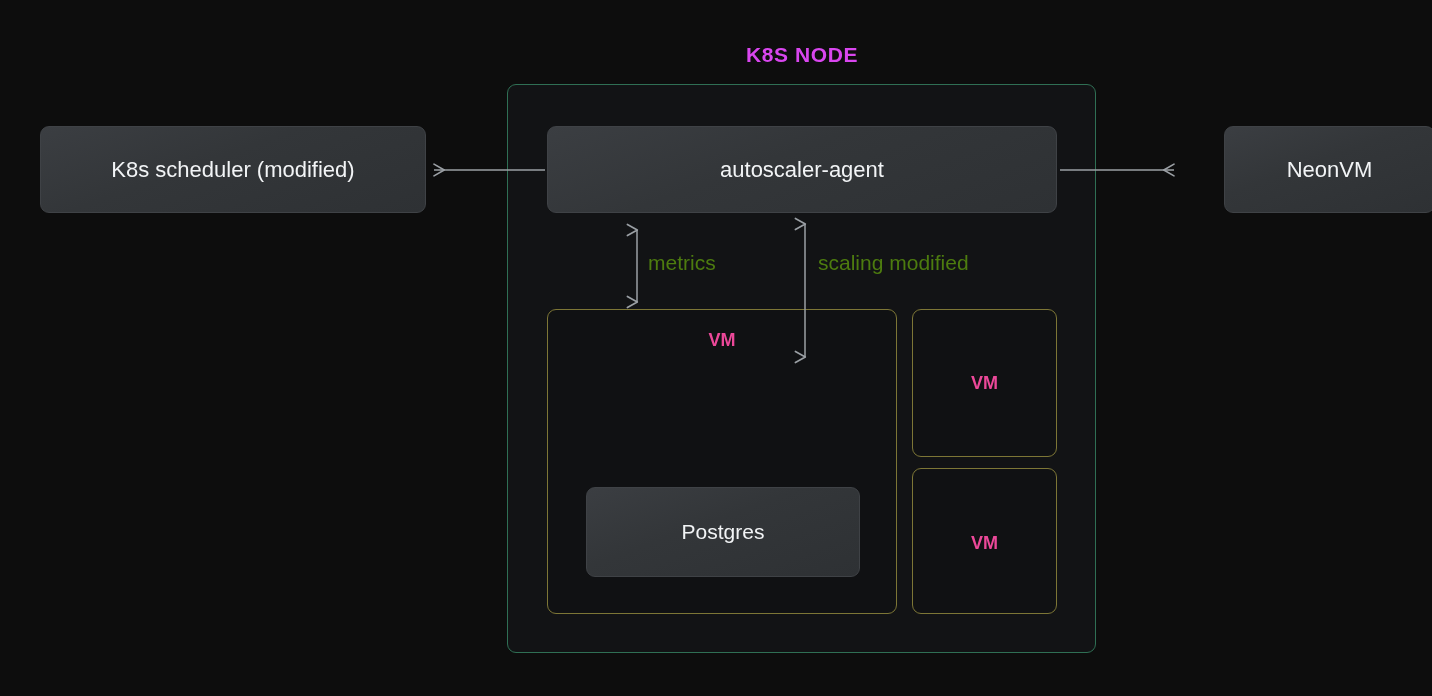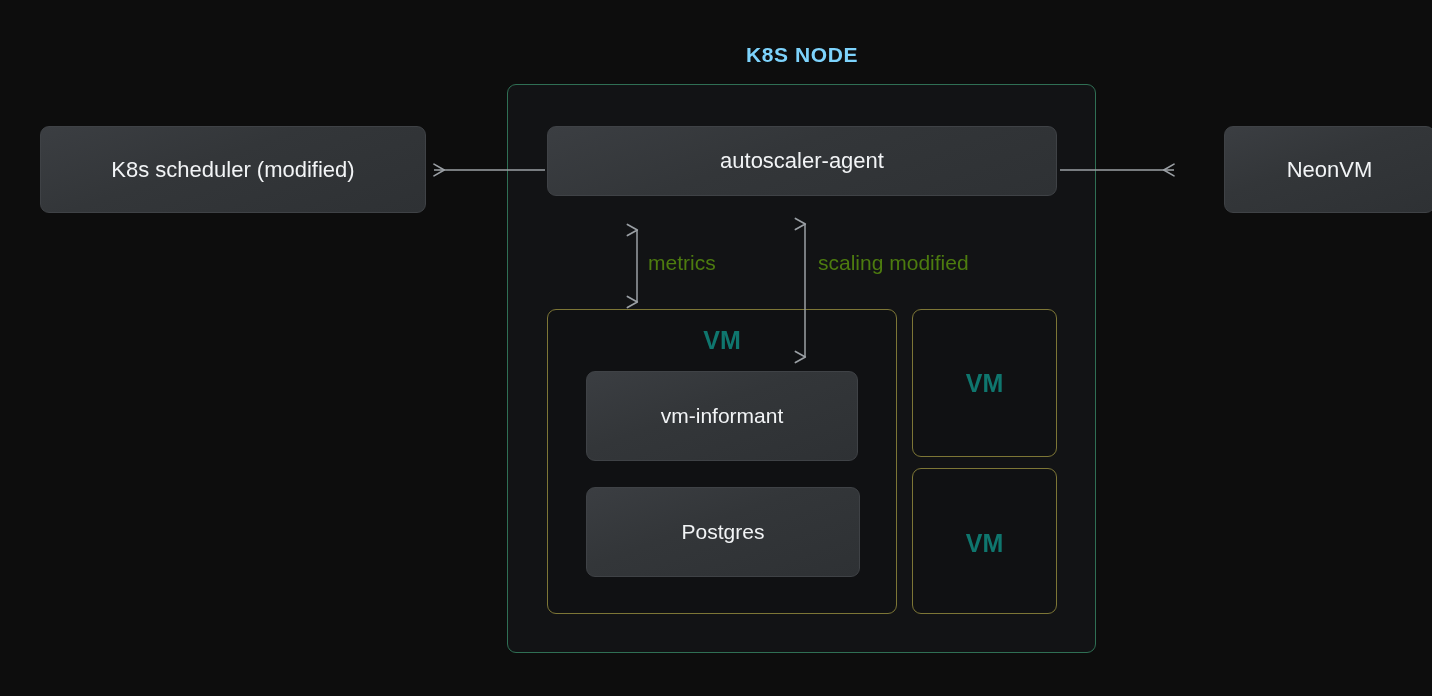--- a/index.html
+++ b/index.html
@@ -23,21 +23,21 @@
     background: #0d0d0d;
   }
 
   
   .node-title {
     position: absolute;
     left: 507px;
     top: 41px;
     width: 590px;
     text-align: center;
-    color: #7dd3fc;
+    color: #d946ef;
     font-size: 21px;
     font-weight: bold;
     letter-spacing: 0.6px;
     line-height: 28px;
   }
 
   
   .node-box {
     position: absolute;
     left: 507px;
@@ -69,21 +69,21 @@
   .box-scheduler {
     left: 40px;
     top: 126px;
     width: 386px;
     height: 87px;
   }
   .box-agent {
     left: 547px;
     top: 126px;
     width: 510px;
-    height: 70px;
+    height: 87px;
   }
   .box-neonvm {
     left: 1181px;
     top: 126px;
     width: 211px;
     height: 87px;
     margin-left: 43px;
   }
   .box-informant {
     left: 586px;
@@ -122,22 +122,22 @@
   }
   .vm-side-2 {
     left: 912px;
     top: 468px;
     width: 145px;
     height: 146px;
   }
 
   .vm-label {
     position: absolute;
-    color: #0f766e;
-    font-size: 25px;
+    color: #ec4899;
+    font-size: 18px;
     font-weight: bold;
     line-height: 26px;
     text-align: center;
   }
   .vm-label-main {
     left: 547px;
     top: 327px;
     width: 350px;
   }
   .vm-label-side-1 {
@@ -218,17 +218,16 @@
 
   <div class="arrow-label label-metrics">metrics</div>
   <div class="arrow-label label-scaling">scaling modified</div>
 
   <div class="comp-box box-scheduler">K8s scheduler (modified)</div>
 
   <div class="comp-box box-agent">autoscaler-agent</div>
 
   <div class="comp-box box-neonvm">NeonVM</div>
 
-  <div class="comp-box box-informant">vm-informant</div>
 
   <div class="comp-box box-postgres">Postgres</div>
 
 </div>
 
 </body></html>

